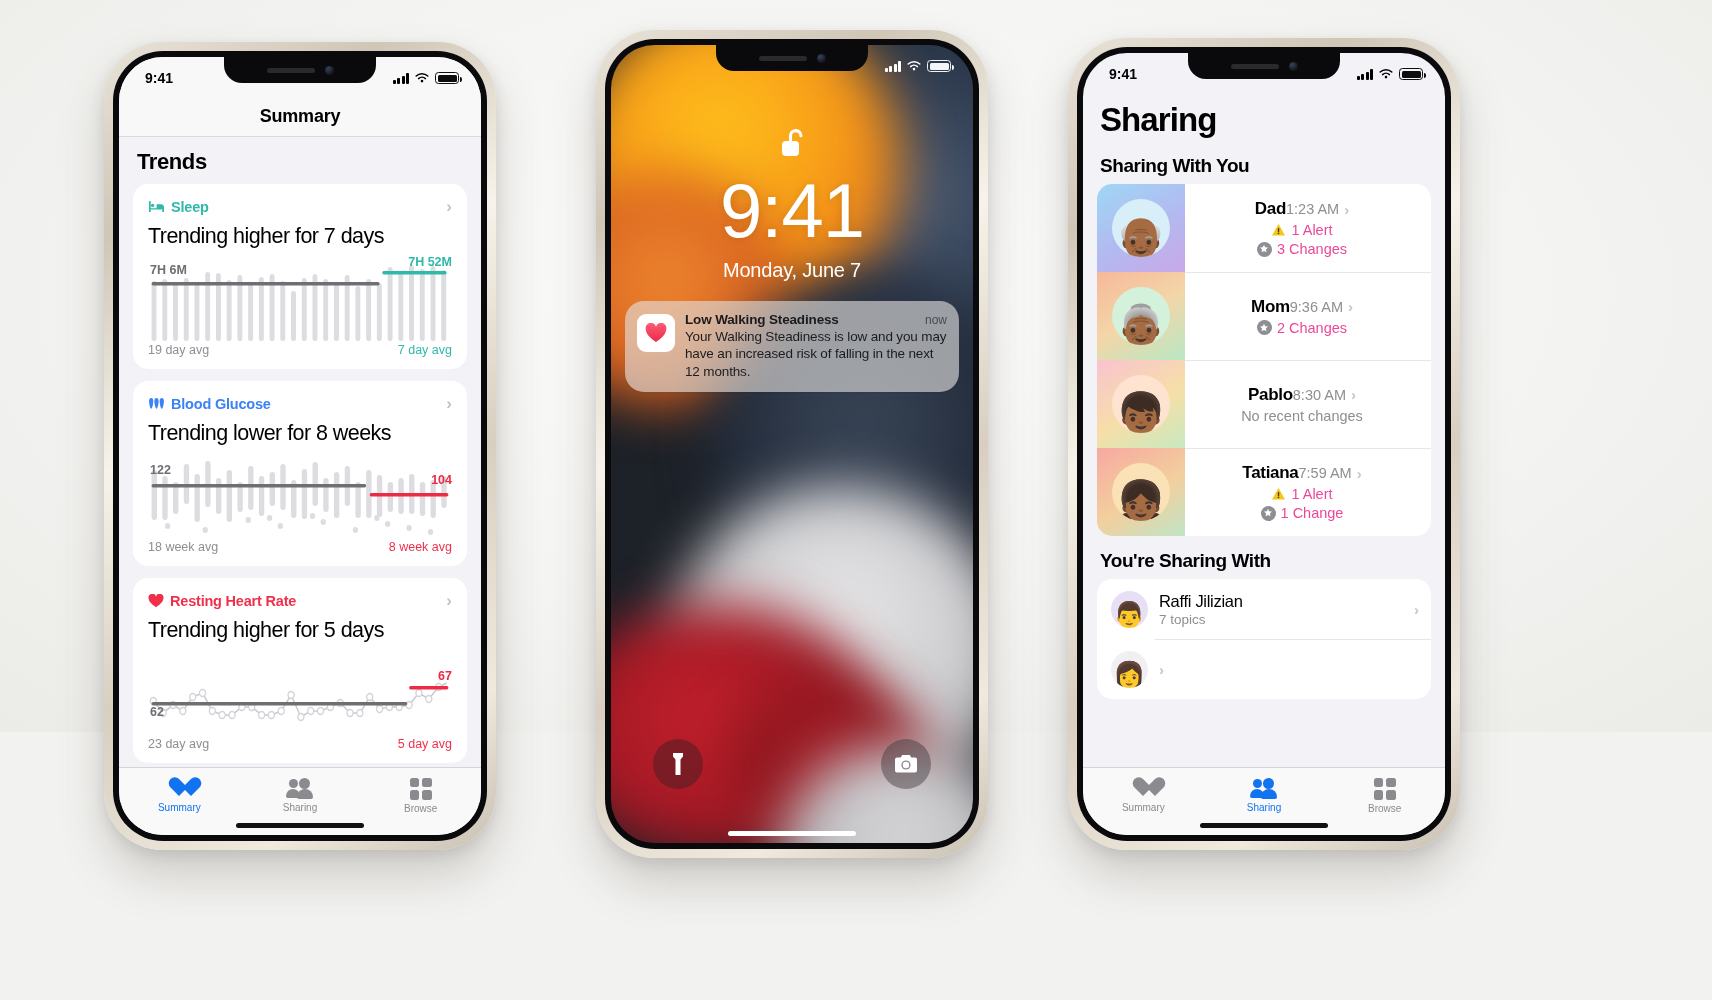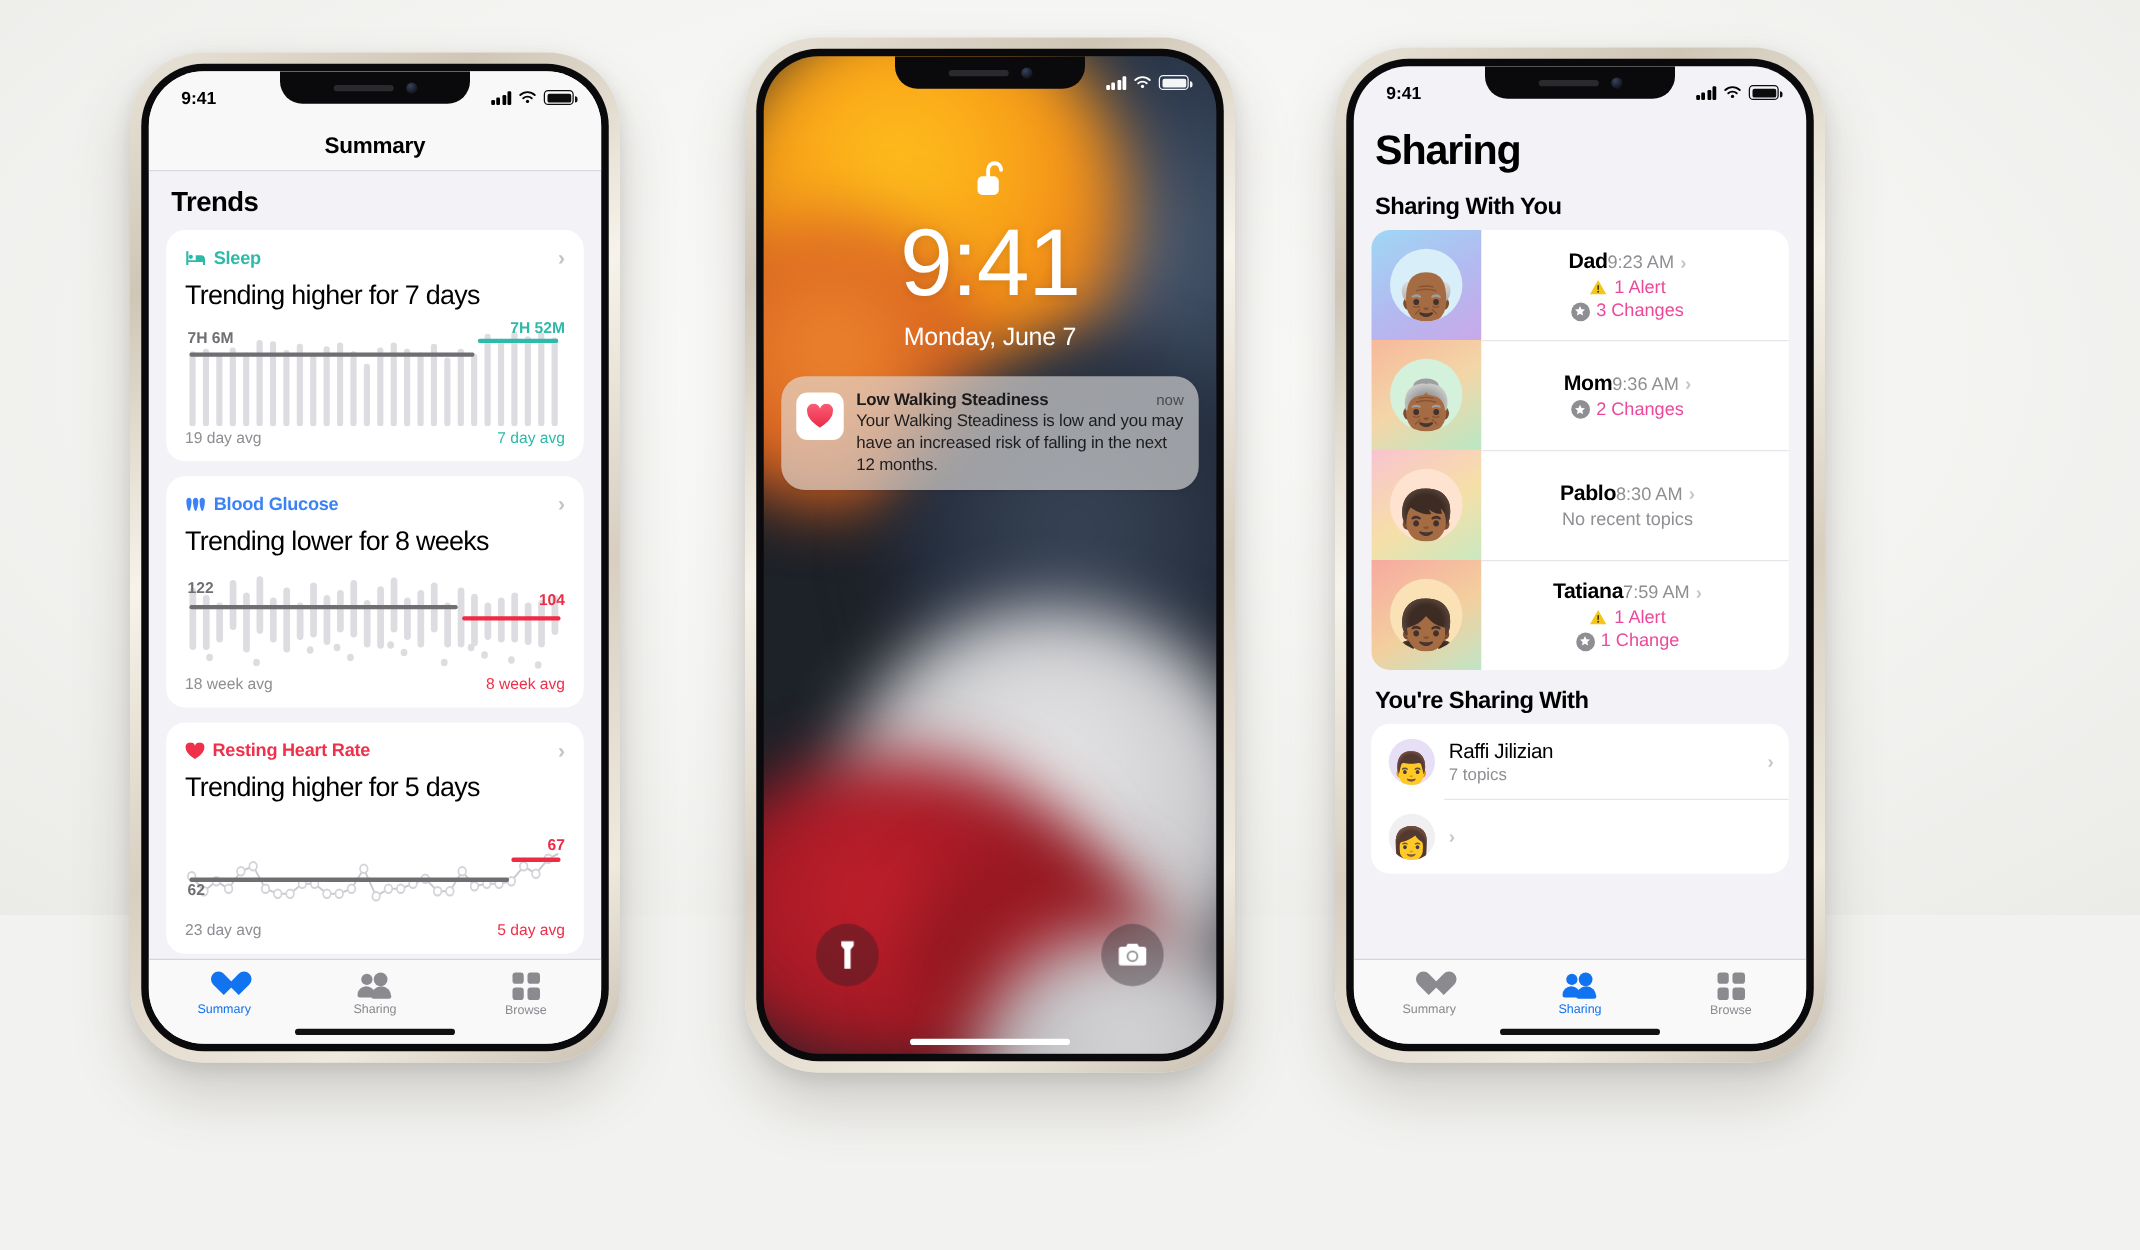--- a/index.html
+++ b/index.html
@@ -619,21 +619,21 @@
         <div class="share-list">
 
           <div class="share-row">
             <div class="avatar-box" style="background:linear-gradient(150deg,#9fd7f5 0%,#b3b9f0 55%,#c9a8e8 100%)">
               <span class="av" style="background:#d8eef8">👴🏾</span>
             </div>
             <div class="row-main">
               <div class="row-top">
                 <span class="row-name">Dad</span>
                 <span class="row-right">
-                  <span class="row-time">9:23 AM</span>
+                  <span class="row-time">1:23 AM</span>
                   <span class="row-chev">›</span>
                 </span>
               </div>
               <div class="row-line">
                 <span class="badge-alert">
                   <svg width="15" height="14" viewBox="0 0 15 14">
                         <path d="M7.5 1l6.5 11.4H1z" fill="#f5c518"></path>
                         <rect x="6.9" y="5" width="1.3" height="4" rx=".6" fill="#4a3a00"></rect>
                         <circle cx="7.5" cy="10.4" r=".8" fill="#4a3a00"></circle>
                       </svg>
@@ -679,21 +679,21 @@
               <span class="av" style="background:#fde3d0">👦🏾</span>
             </div>
             <div class="row-main">
               <div class="row-top">
                 <span class="row-name">Pablo</span>
                 <span class="row-right">
                   <span class="row-time">8:30 AM</span>
                   <span class="row-chev">›</span>
                 </span>
               </div>
-              <div class="row-sub">No recent topics</div>
+              <div class="row-sub">No recent changes</div>
             </div>
           </div>
 
           <div class="share-row">
             <div class="avatar-box" style="background:linear-gradient(150deg,#f7a9a0 0%,#f3cf9e 55%,#bfe5c6 100%)">
               <span class="av" style="background:#fbe2b6">👧🏾</span>
             </div>
             <div class="row-main">
               <div class="row-top">
                 <span class="row-name">Tatiana</span>

